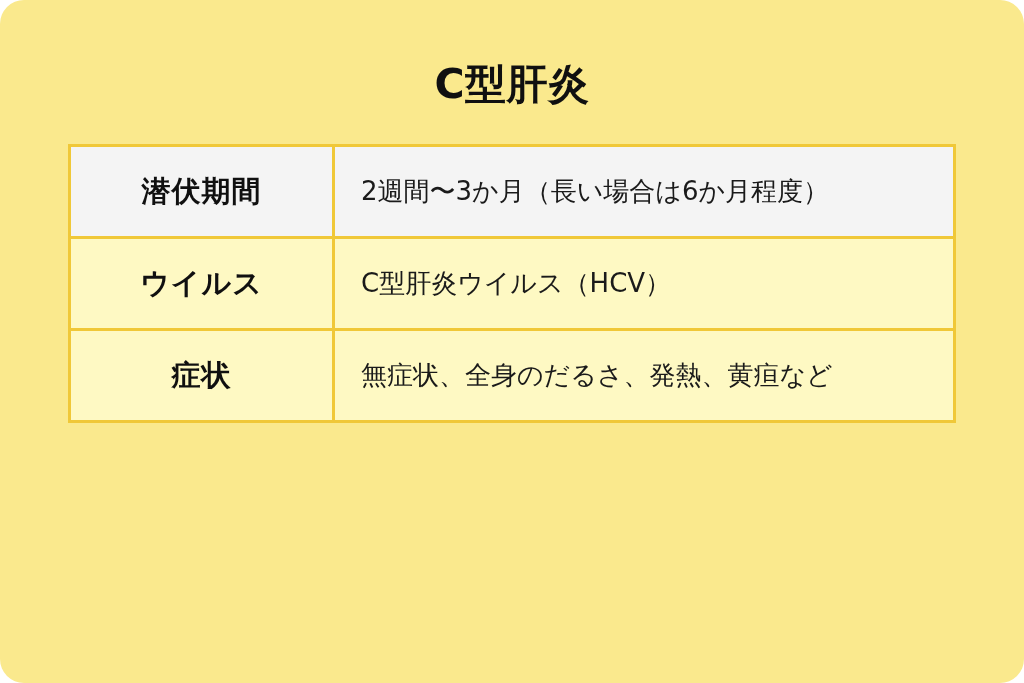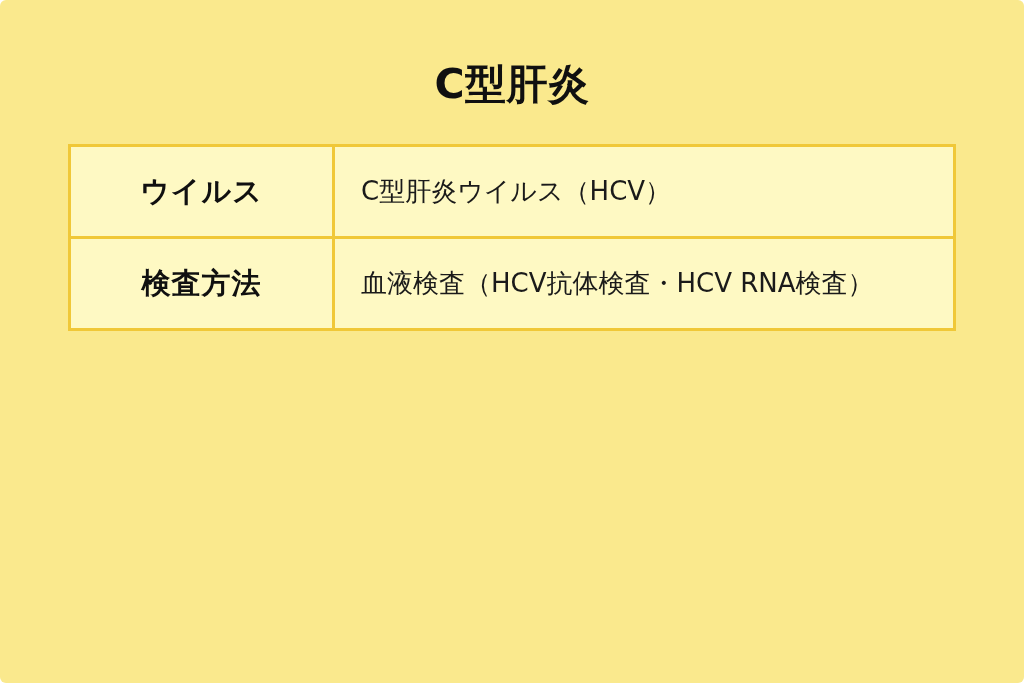--- a/index.html
+++ b/index.html
@@ -22,21 +22,21 @@
     box-sizing: border-box;
   }
 
   .card {
     position: absolute;
     left: 0;
     top: 0;
     width: 1024px;
     height: 683px;
     background: #fae98d;
-    border-radius: 6px;
+    border-radius: 24px;
     box-sizing: border-box;
   }
 
   .page-title {
     position: absolute;
     left: 0;
     top: 60px;
     width: 1024px;
     text-align: center;
     font-size: 41px;
@@ -93,25 +93,29 @@
 </head>
 <body>
 
 <div class="canvas">
   <div class="card">
 
     <div class="page-title">C型肝炎</div>
 
     <table class="info-table">
       <tbody>
+        <tr class="row-shaded">
+          <td class="cell-label">潜伏期間</td>
+          <td class="cell-value">2週間〜3か月（長い場合は6か月程度）</td>
+        </tr>
         <tr>
           <td class="cell-label">ウイルス</td>
           <td class="cell-value">C型肝炎ウイルス（HCV）</td>
         </tr>
         <tr>
-          <td class="cell-label">検査方法</td>
-          <td class="cell-value">血液検査（HCV抗体検査・HCV RNA検査）</td>
+          <td class="cell-label">症状</td>
+          <td class="cell-value">無症状、全身のだるさ、発熱、黄疸など</td>
         </tr>
       </tbody>
     </table>
 
   </div>
 </div>
 
 </body></html>

